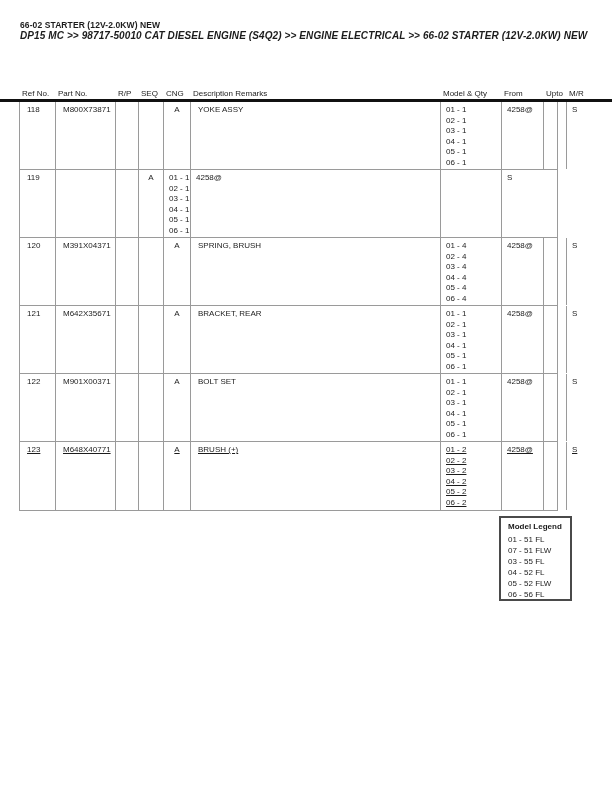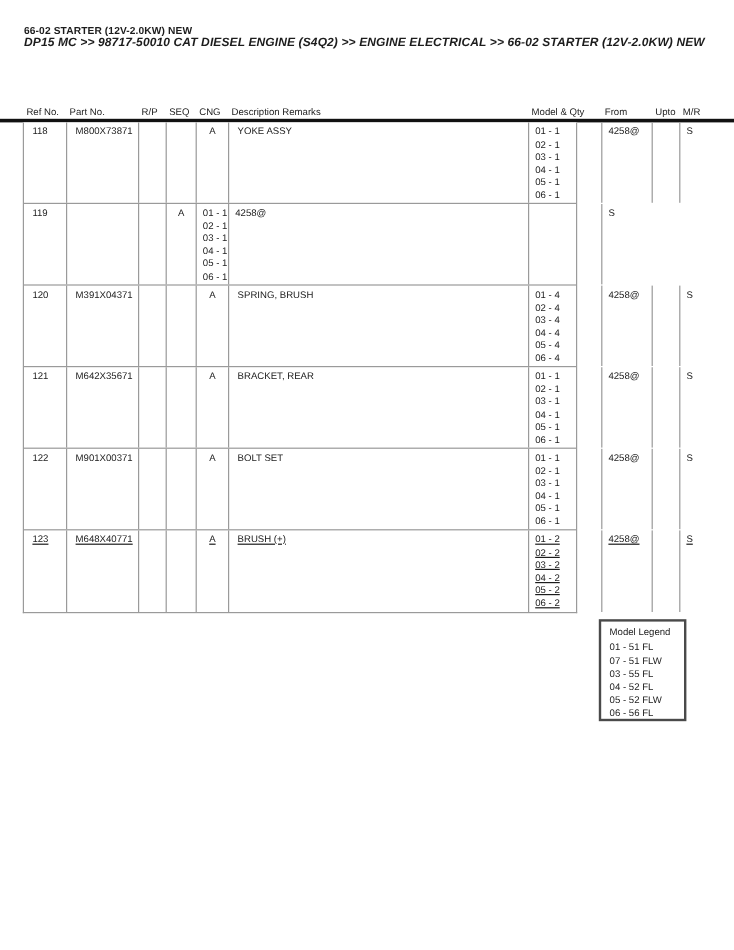--- a/index.html
+++ b/index.html
@@ -58,21 +58,21 @@
     left: 0;
     top: 99px;
     width: 612px;
     height: 3px;
     background: #111111;
   }
   .parts-table {
     position: absolute;
     left: 19px;
     top: 102px;
-    width: 462px;
+    width: 539px;
     border-left: 1px solid #9a9a9a;
     border-right: 1px solid #9a9a9a;
     border-bottom: 1px solid #9a9a9a;
     background: #ffffff;
   }
   .row {
     height: 68px;
     border-bottom: 1px solid #9a9a9a;
   }
   .row:last-child { border-bottom: none; text-decoration: underline; }
@@ -92,21 +92,21 @@
     left: 499px;
     top: 516px;
     width: 73px;
     height: 85px;
     border: 2px solid #4a4a4a;
     background: #ffffff;
     padding: 4px 0 0 7px;
   }
   .legend-title {
     font-size: 8px;
-    font-weight: normal;
+    font-weight: bold;
     margin-bottom: 3px;
     white-space: nowrap;
   }
   .legend-item {
     font-size: 8px;
     line-height: 11px;
     white-space: nowrap;
   }
 </style>
 </head>

